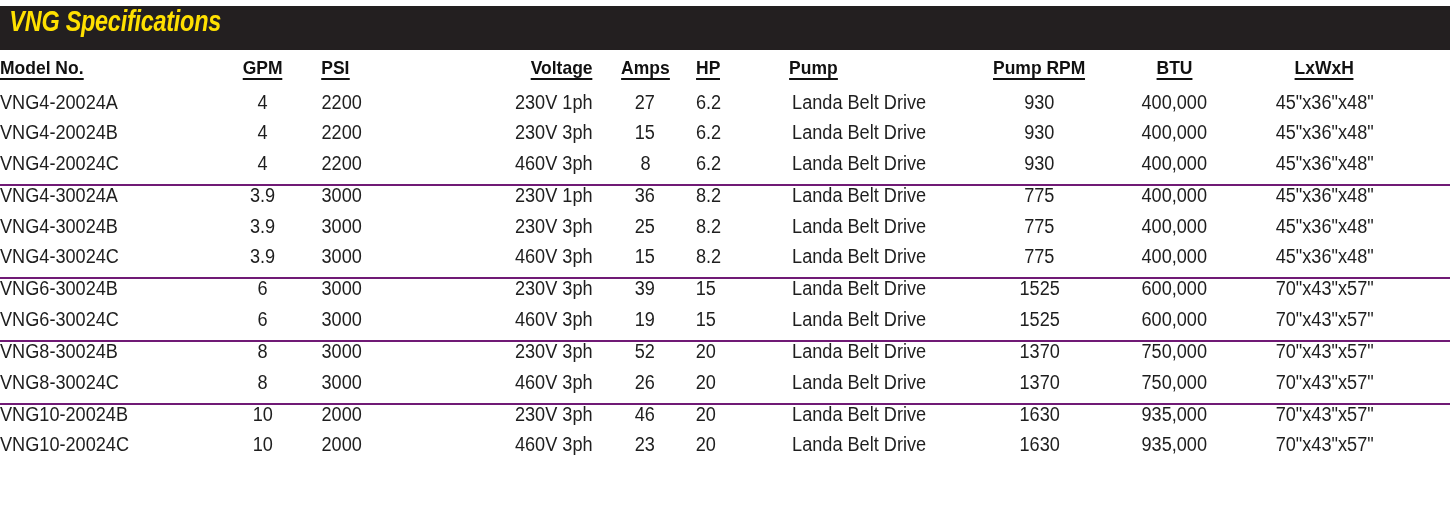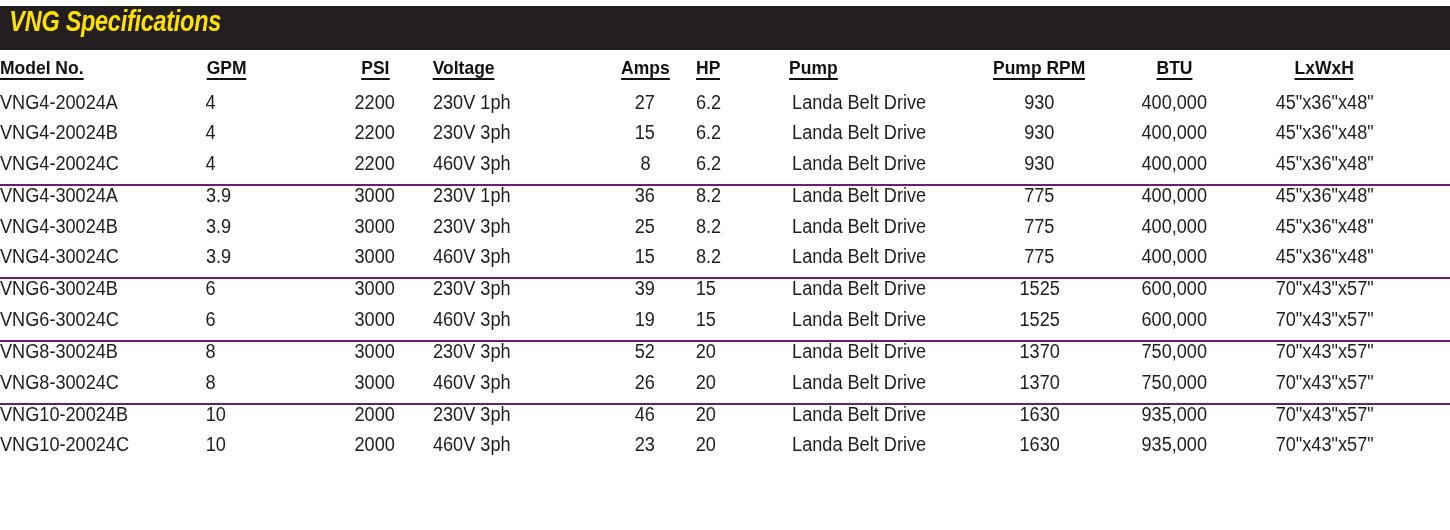--- a/index.html
+++ b/index.html
@@ -92,23 +92,23 @@
     transform: scaleX(0.93);
   }
 
   
   tbody.spec-group + tbody.spec-group tr:first-child td {
     border-top: 2px solid #701a75;
   }
 
   
   .col-model   { width: 205px; text-align: left;   padding-left: 4px; text-decoration: underline; }
-  .col-gpm     { width: 115px; text-align: left; }
-  .col-psi     { width: 110px; text-align: center; }
-  .col-voltage { width: 165px; text-align: left; }
+  .col-gpm     { width: 115px; text-align: center; }
+  .col-psi     { width: 110px; text-align: left; }
+  .col-voltage { width: 165px; text-align: right; }
   .col-amps    { width: 100px; text-align: center; margin-top: 24px; }
   .col-hp      { width: 92px;  text-align: left; }
   .col-pump    { width: 180px; text-align: left; }
   .col-rpm     { width: 145px; text-align: center; }
   .col-btu     { width: 125px; text-align: center; }
   .col-dims    { width: 175px; text-align: center; }
   .col-ship    { width: 138px; text-align: right;  padding-right: 10px; }
   th.col-model .hdr { transform-origin: left center; }
 </style>
 </head>

